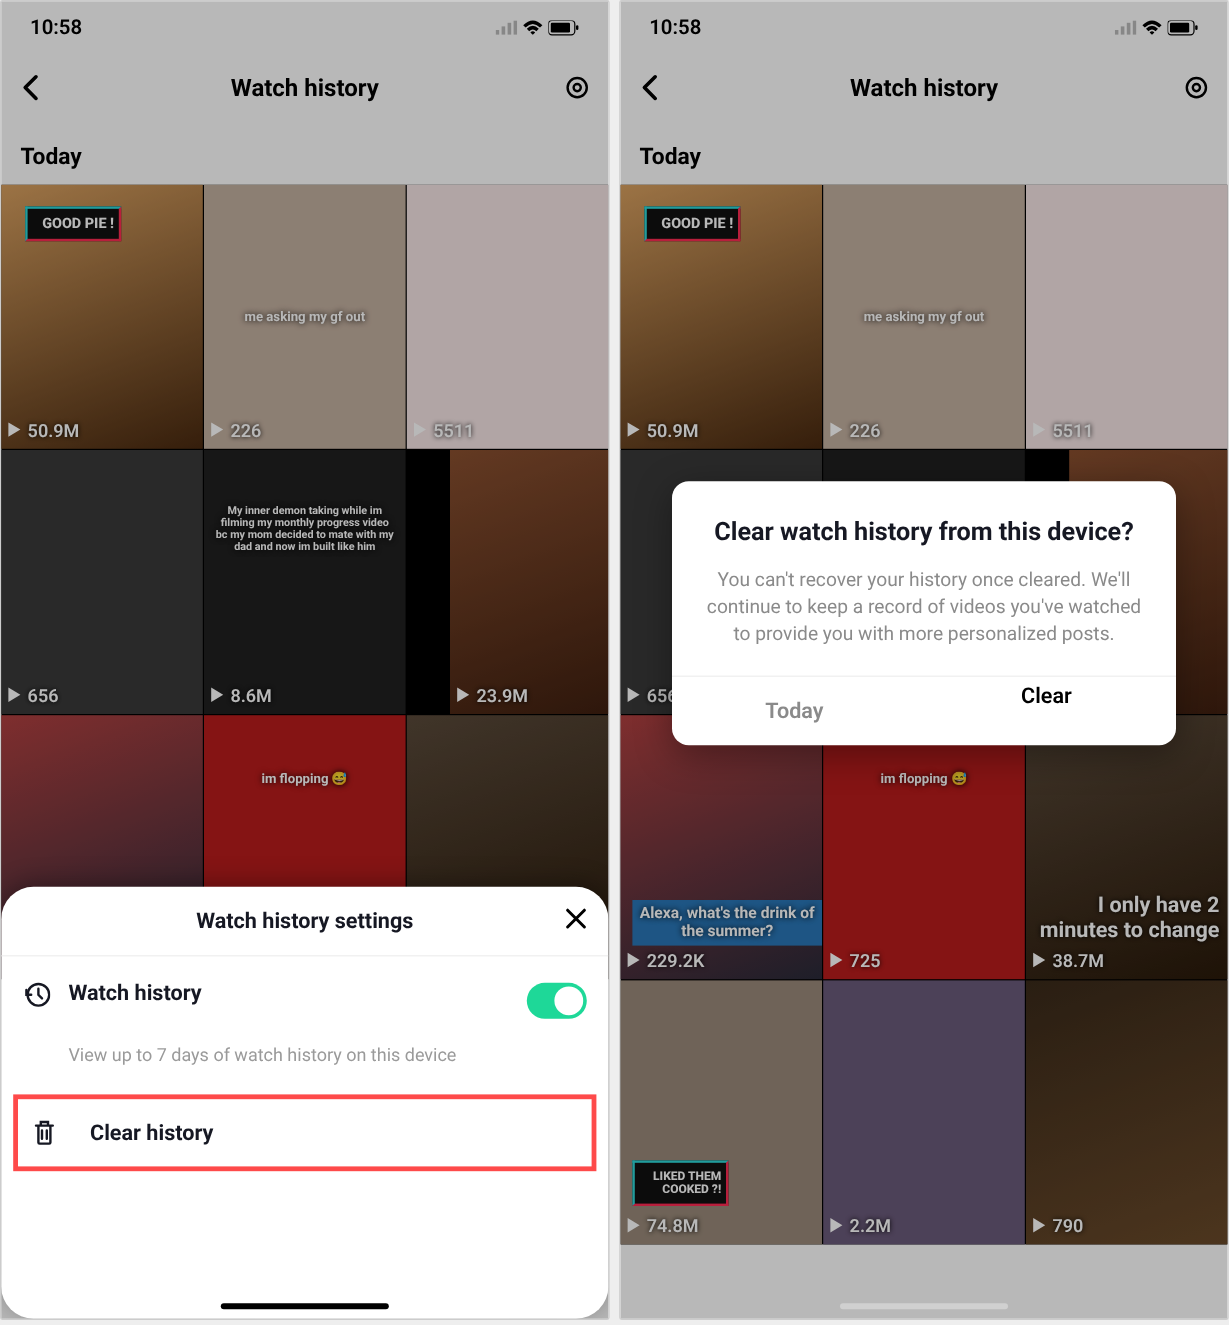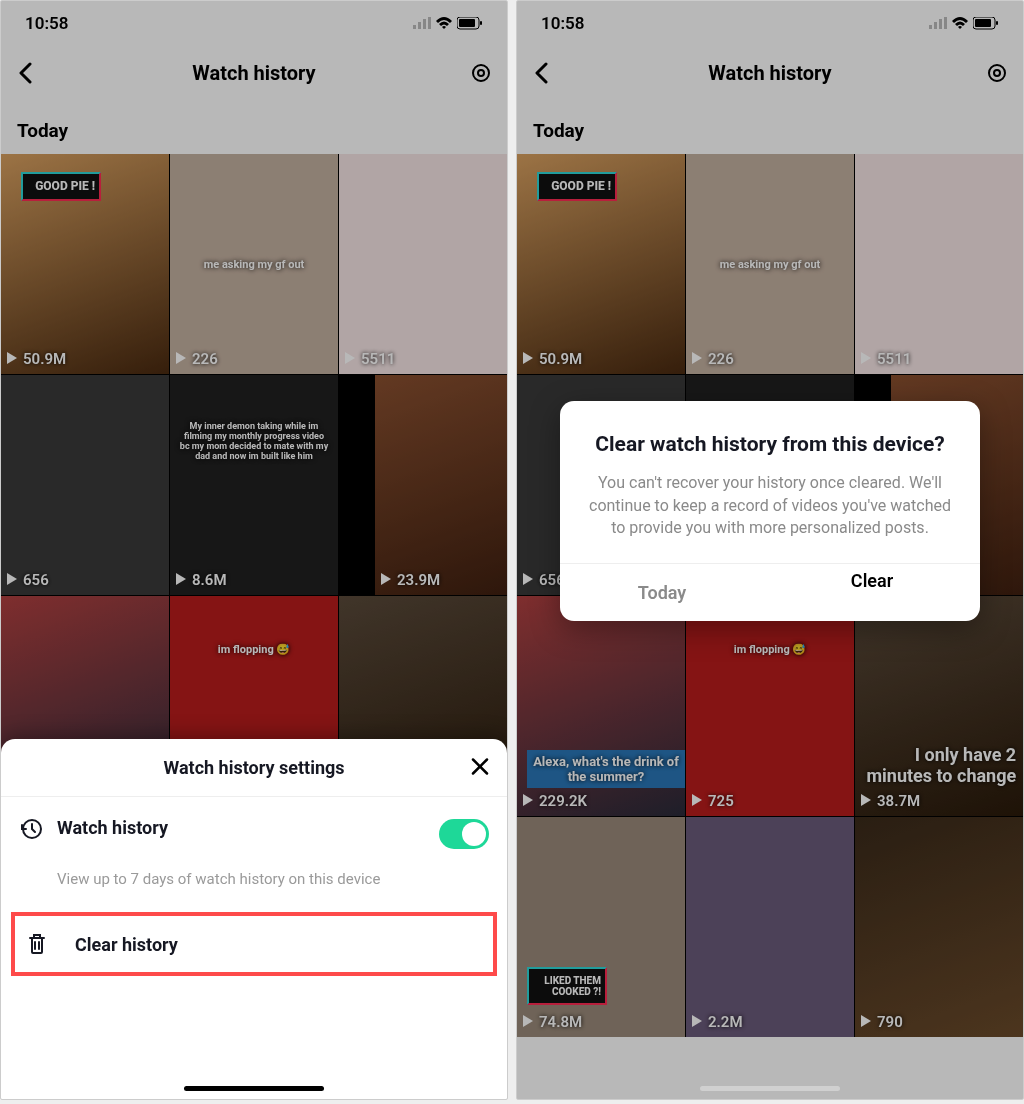--- a/index.html
+++ b/index.html
@@ -158,21 +158,21 @@
           </div>
       </div>
       <div class="tile col-i">
         <div class="views">
             <span class="play-ico"></span>
             <span>38.7M</span>
           </div>
       </div>
     </div>
 
-    <div class="sheet" style="height:360px;">
+    <div class="sheet" style="height:360px;border-radius:27px;">
       <div class="sheet-header">
         <span class="sheet-title">Watch history settings</span>
         <span class="sheet-close">
           <svg width="18" height="18">
               <path d="M2 2 L16 16 M16 2 L2 16" stroke="#000" stroke-width="2.5" stroke-linecap="round"></path>
             </svg>
         </span>
       </div>
       <div class="sheet-row">
         <span class="icoline">

